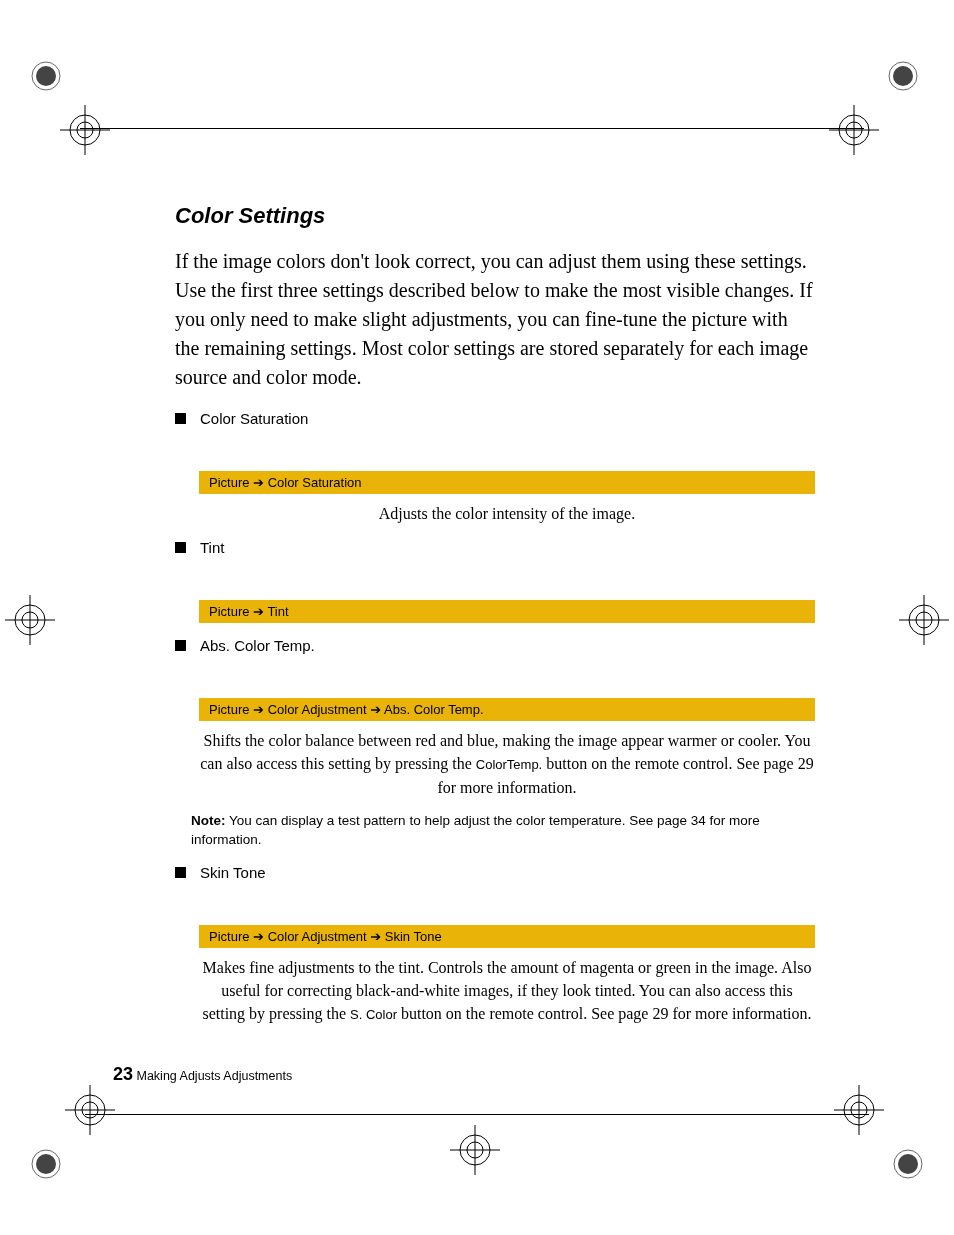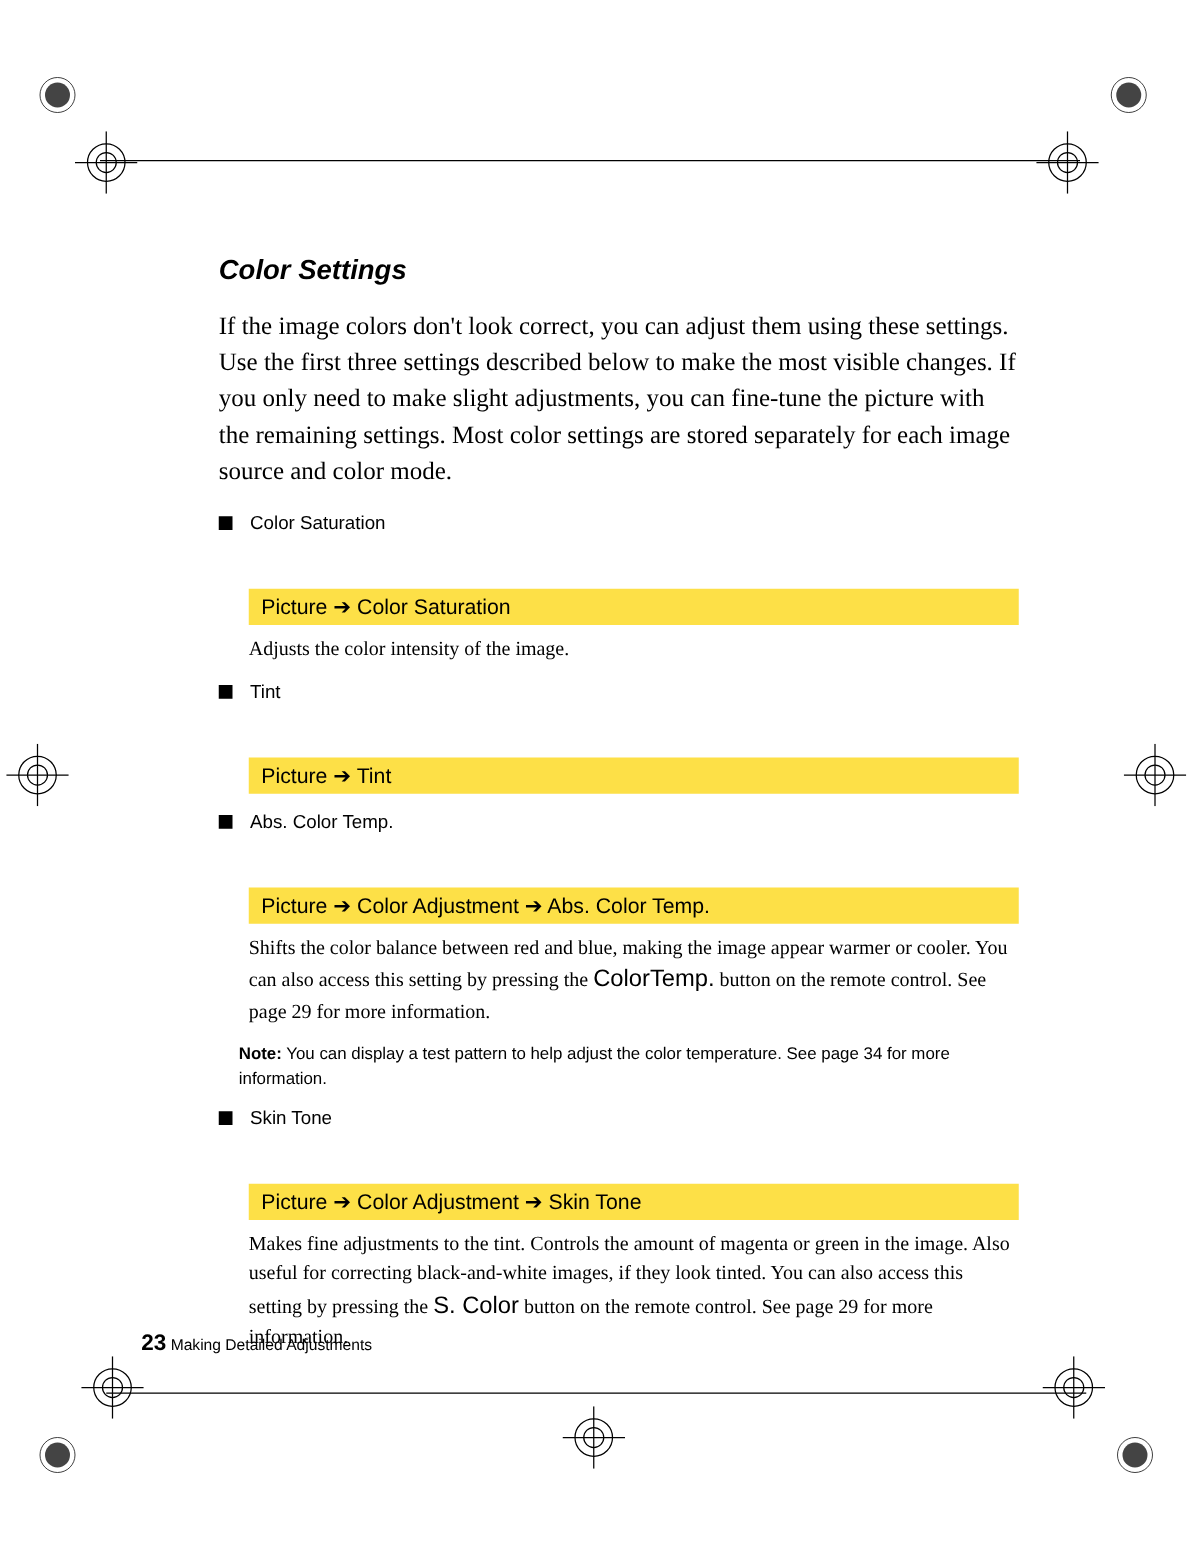--- a/index.html
+++ b/index.html
@@ -46,50 +46,51 @@
       height: 11px;
       background: #000000;
       margin-right: 14px;
       flex-shrink: 0;
     }
     .setting-name {
       font-family: Arial, Helvetica, sans-serif;
       font-size: 15px;
     }
     .path-bar {
-      background: #fde047;
+      background: #eab308;
       padding: 4px 10px;
       margin-left: 24px;
       margin-bottom: 8px;
       font-family: Arial, Helvetica, sans-serif;
-      font-size: 17px;
+      font-size: 13px;
       margin-top: 44px;
     }
     .arrow {
       font-family: Arial, sans-serif;
     }
     .setting-desc {
       margin-left: 24px;
       font-size: 16px;
       line-height: 1.45;
       margin-bottom: 12px;
+      text-align: center;
     }
     .note-block {
       margin-left: 16px;
       font-family: Arial, Helvetica, sans-serif;
       font-size: 13.5px;
       line-height: 1.45;
       margin-bottom: 14px;
     }
     .note-label {
       font-weight: bold;
     }
     .inline-sans {
       font-family: Arial, Helvetica, sans-serif;
-      font-size: 19px;
+      font-size: 13px;
     }
     .footer {
       position: absolute;
       left: 113px;
       bottom: 150px;
       font-family: Arial, Helvetica, sans-serif;
       font-size: 12.5px;
     }
     .page-num {
       font-weight: bold;
@@ -284,14 +285,14 @@
       <span class="arrow">➔</span>
       <span>Skin Tone</span>
     </div>
     <p class="setting-desc">
       <span>Makes fine adjustments to the tint. Controls the amount of magenta or green in the image. Also useful for correcting black-and-white images, if they look tinted. You can also access this setting by pressing the </span><span class="inline-sans">S. Color</span><span> button on the remote control. See page 29 for more information.</span>
     </p>
   </div>
 </div>
 
 <div class="footer">
-  <span class="page-num">23</span><span> Making Detailed Adjustments</span>
+  <span class="page-num">23</span><span> Making Adjusts Adjustments</span>
 </div>
 
 </body></html>

